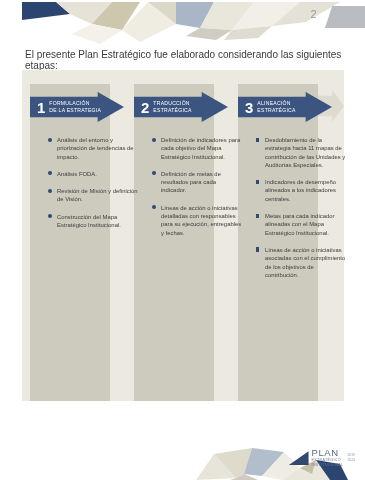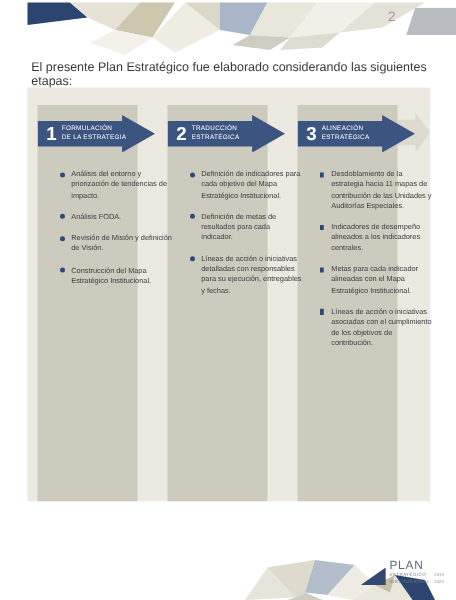--- a/index.html
+++ b/index.html
@@ -156,21 +156,21 @@
     width: 3.4px;
     height: 4.4px;
   }
 
   
   .logo {
     position: absolute;
     right: 10px;
     bottom: 12px;
     display: flex;
-    align-items: flex-end;
+    align-items: center;
   }
   .logo-mark {
     width: 20px;
     height: 14px;
     background: #32486e;
     clip-path: polygon(0 100%, 100% 0, 100% 100%);
     margin-right: 3px;
   }
   .logo-text { line-height: 1; }
   .logo-plan {

